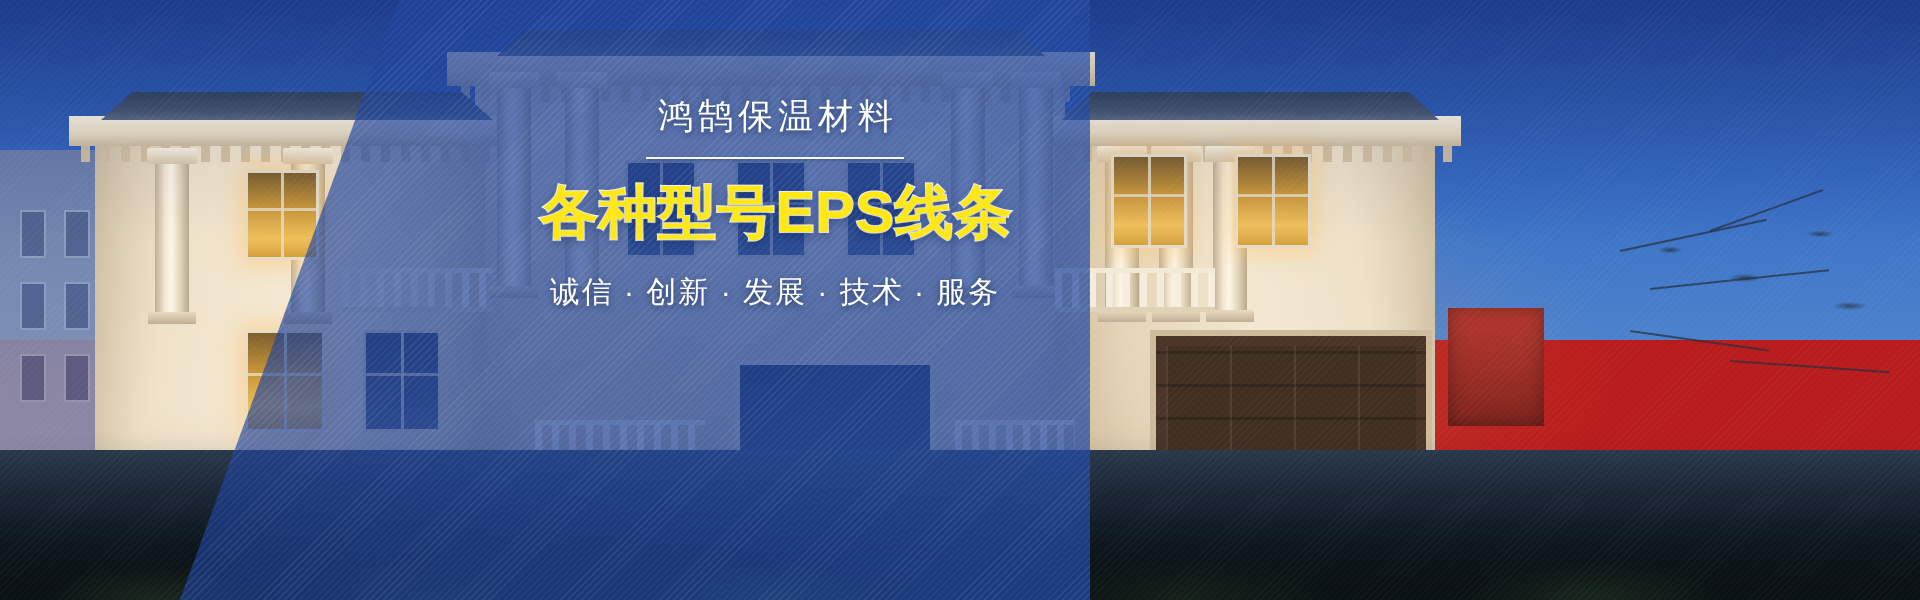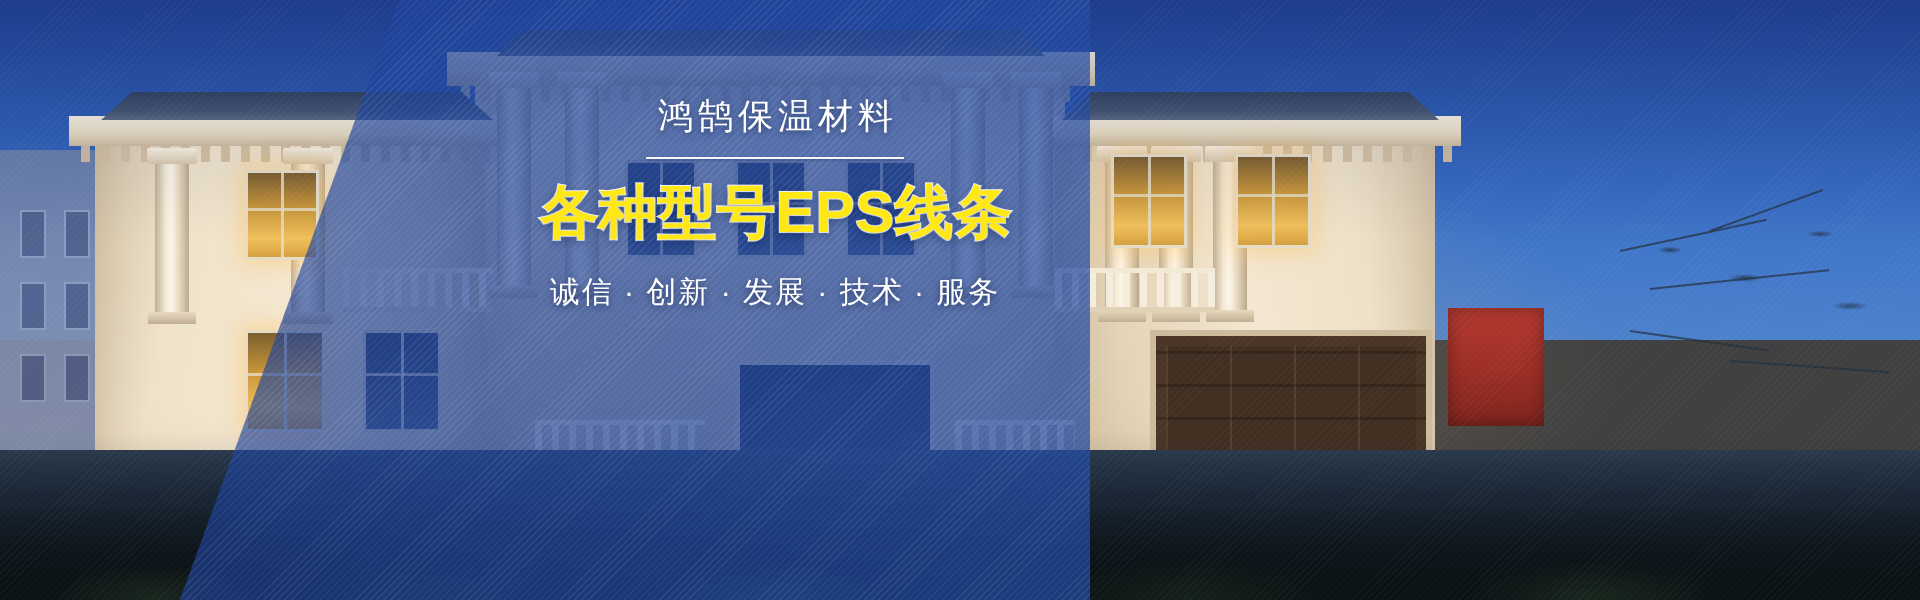--- a/index.html
+++ b/index.html
@@ -10,21 +10,21 @@
   }
   body {
     font-family: "Liberation Sans", "DejaVu Sans", sans-serif;
   }
 
   .banner {
     position: relative;
     width: 1920px;
     height: 600px;
     overflow: hidden;
-    background: #404040;
+    background: #b91c1c;
   }
 
   
 
   .photo {
     position: absolute;
     inset: 0;
     overflow: hidden;
   }
 

